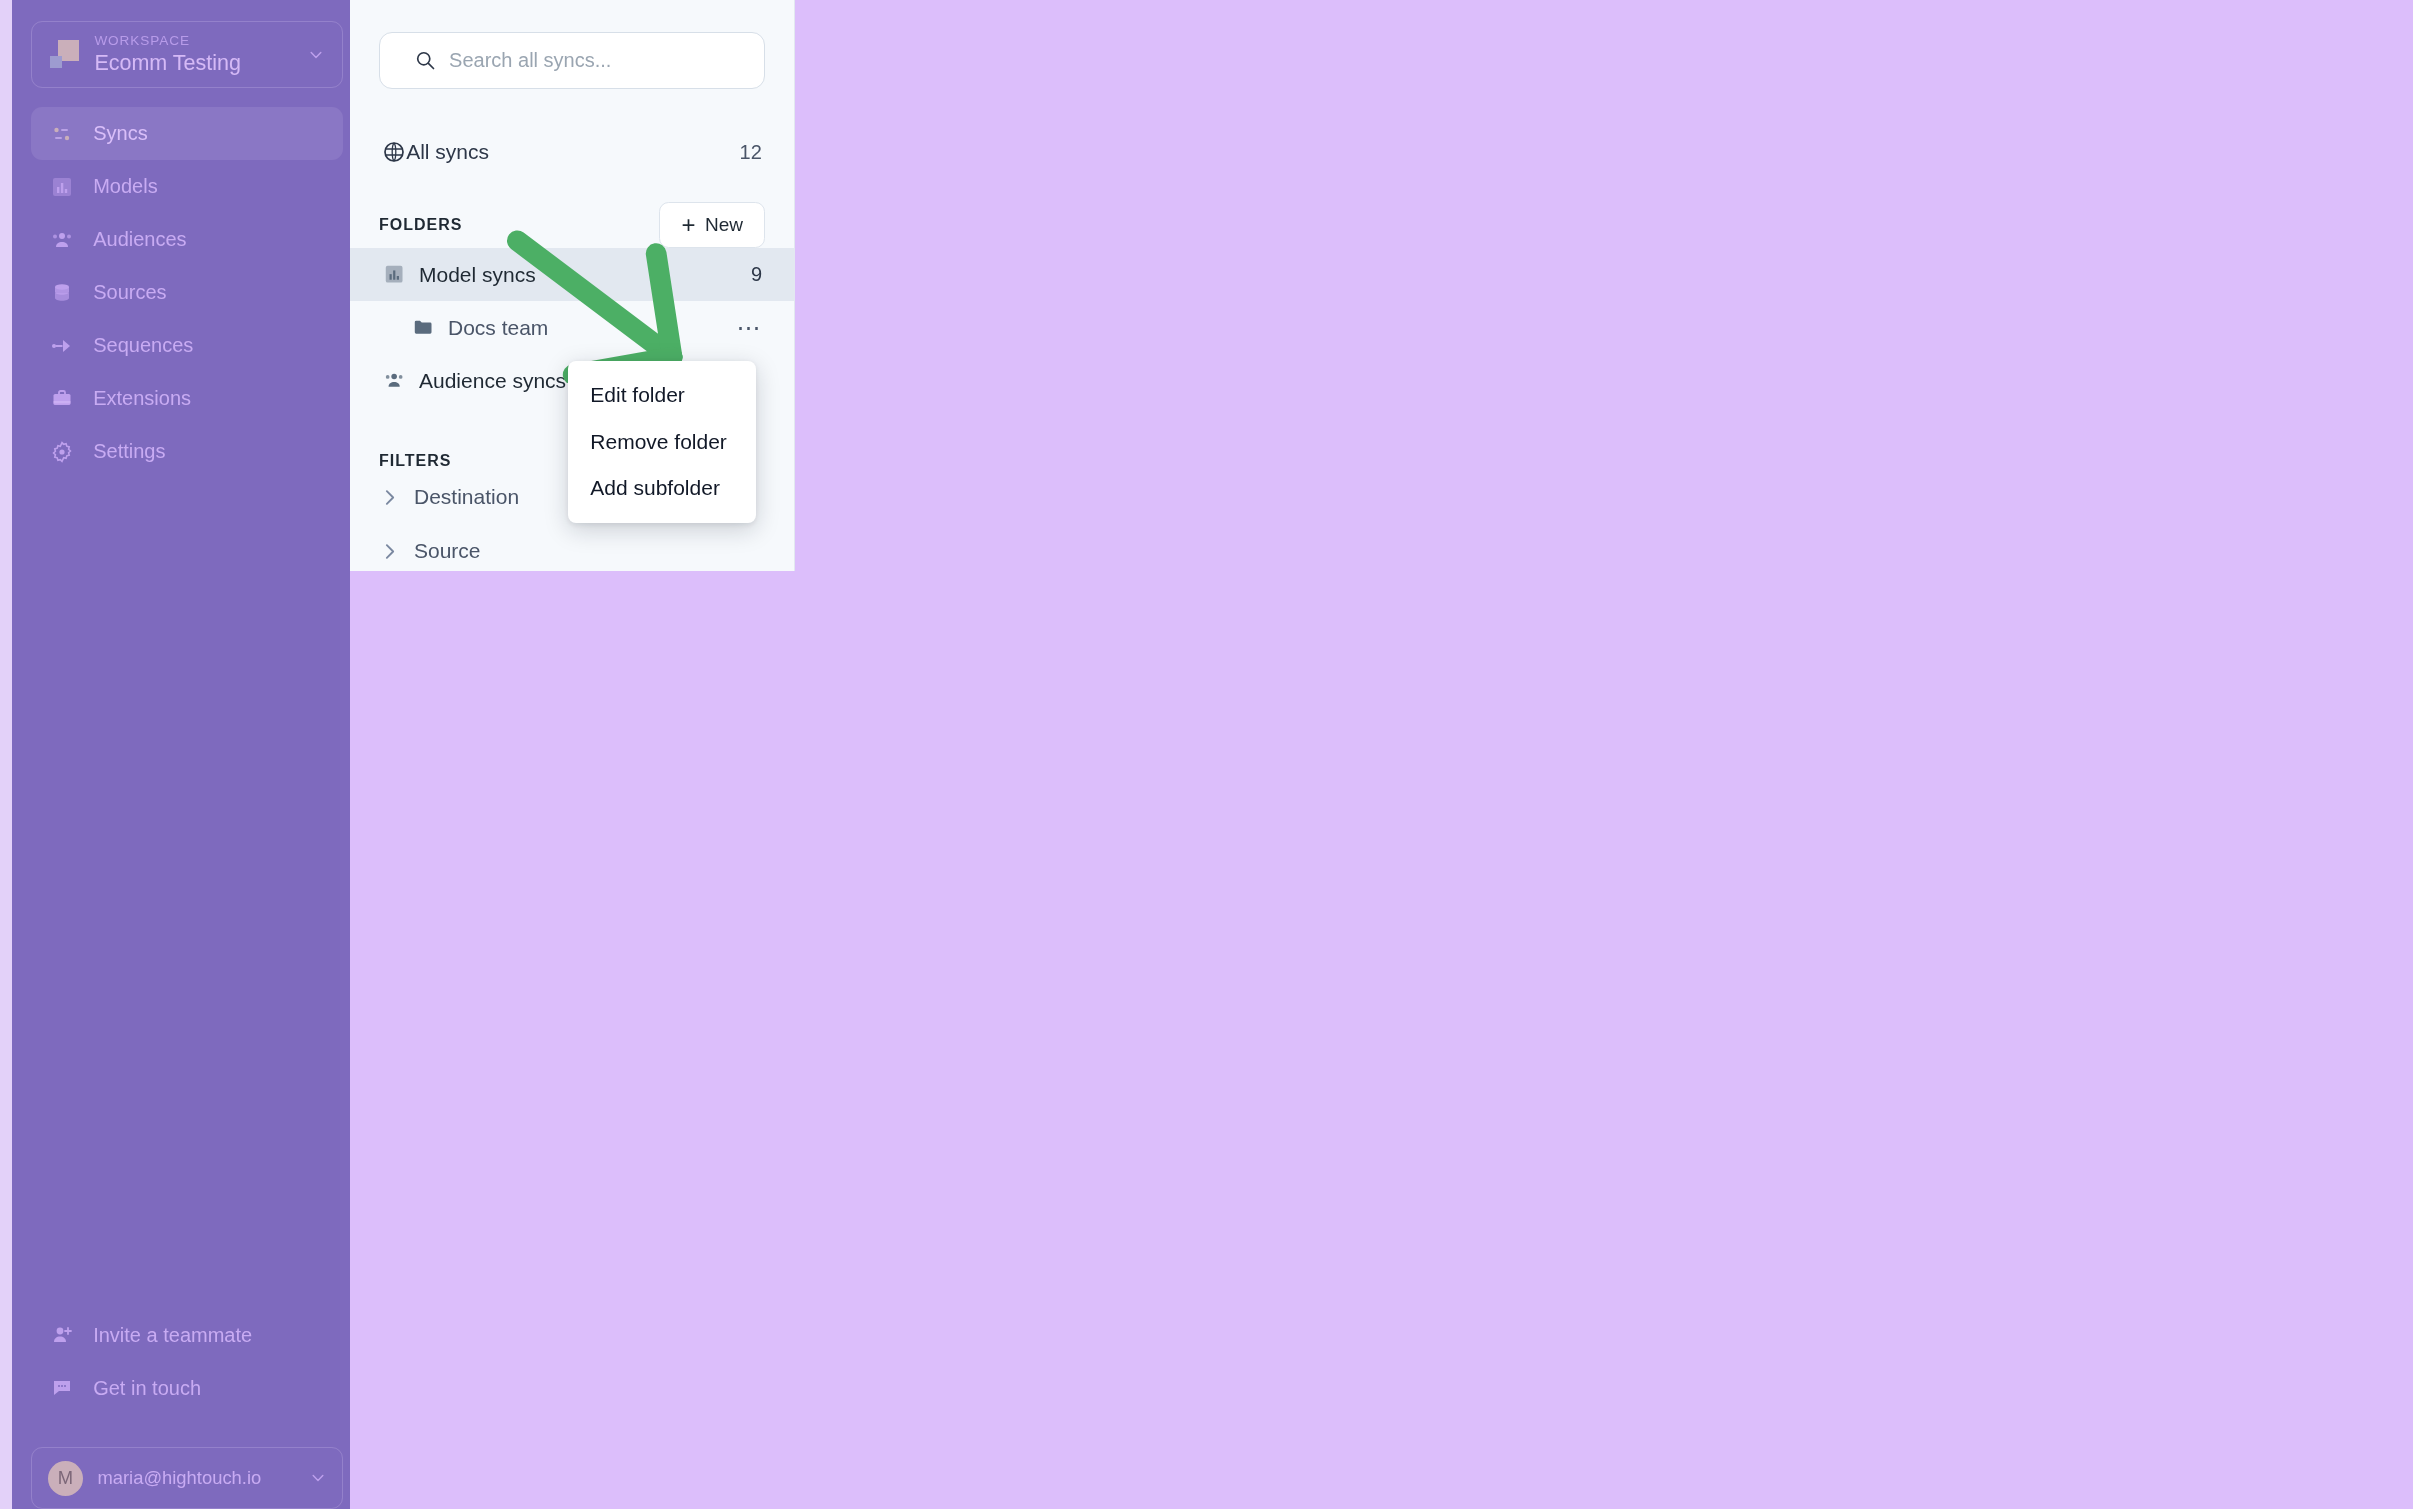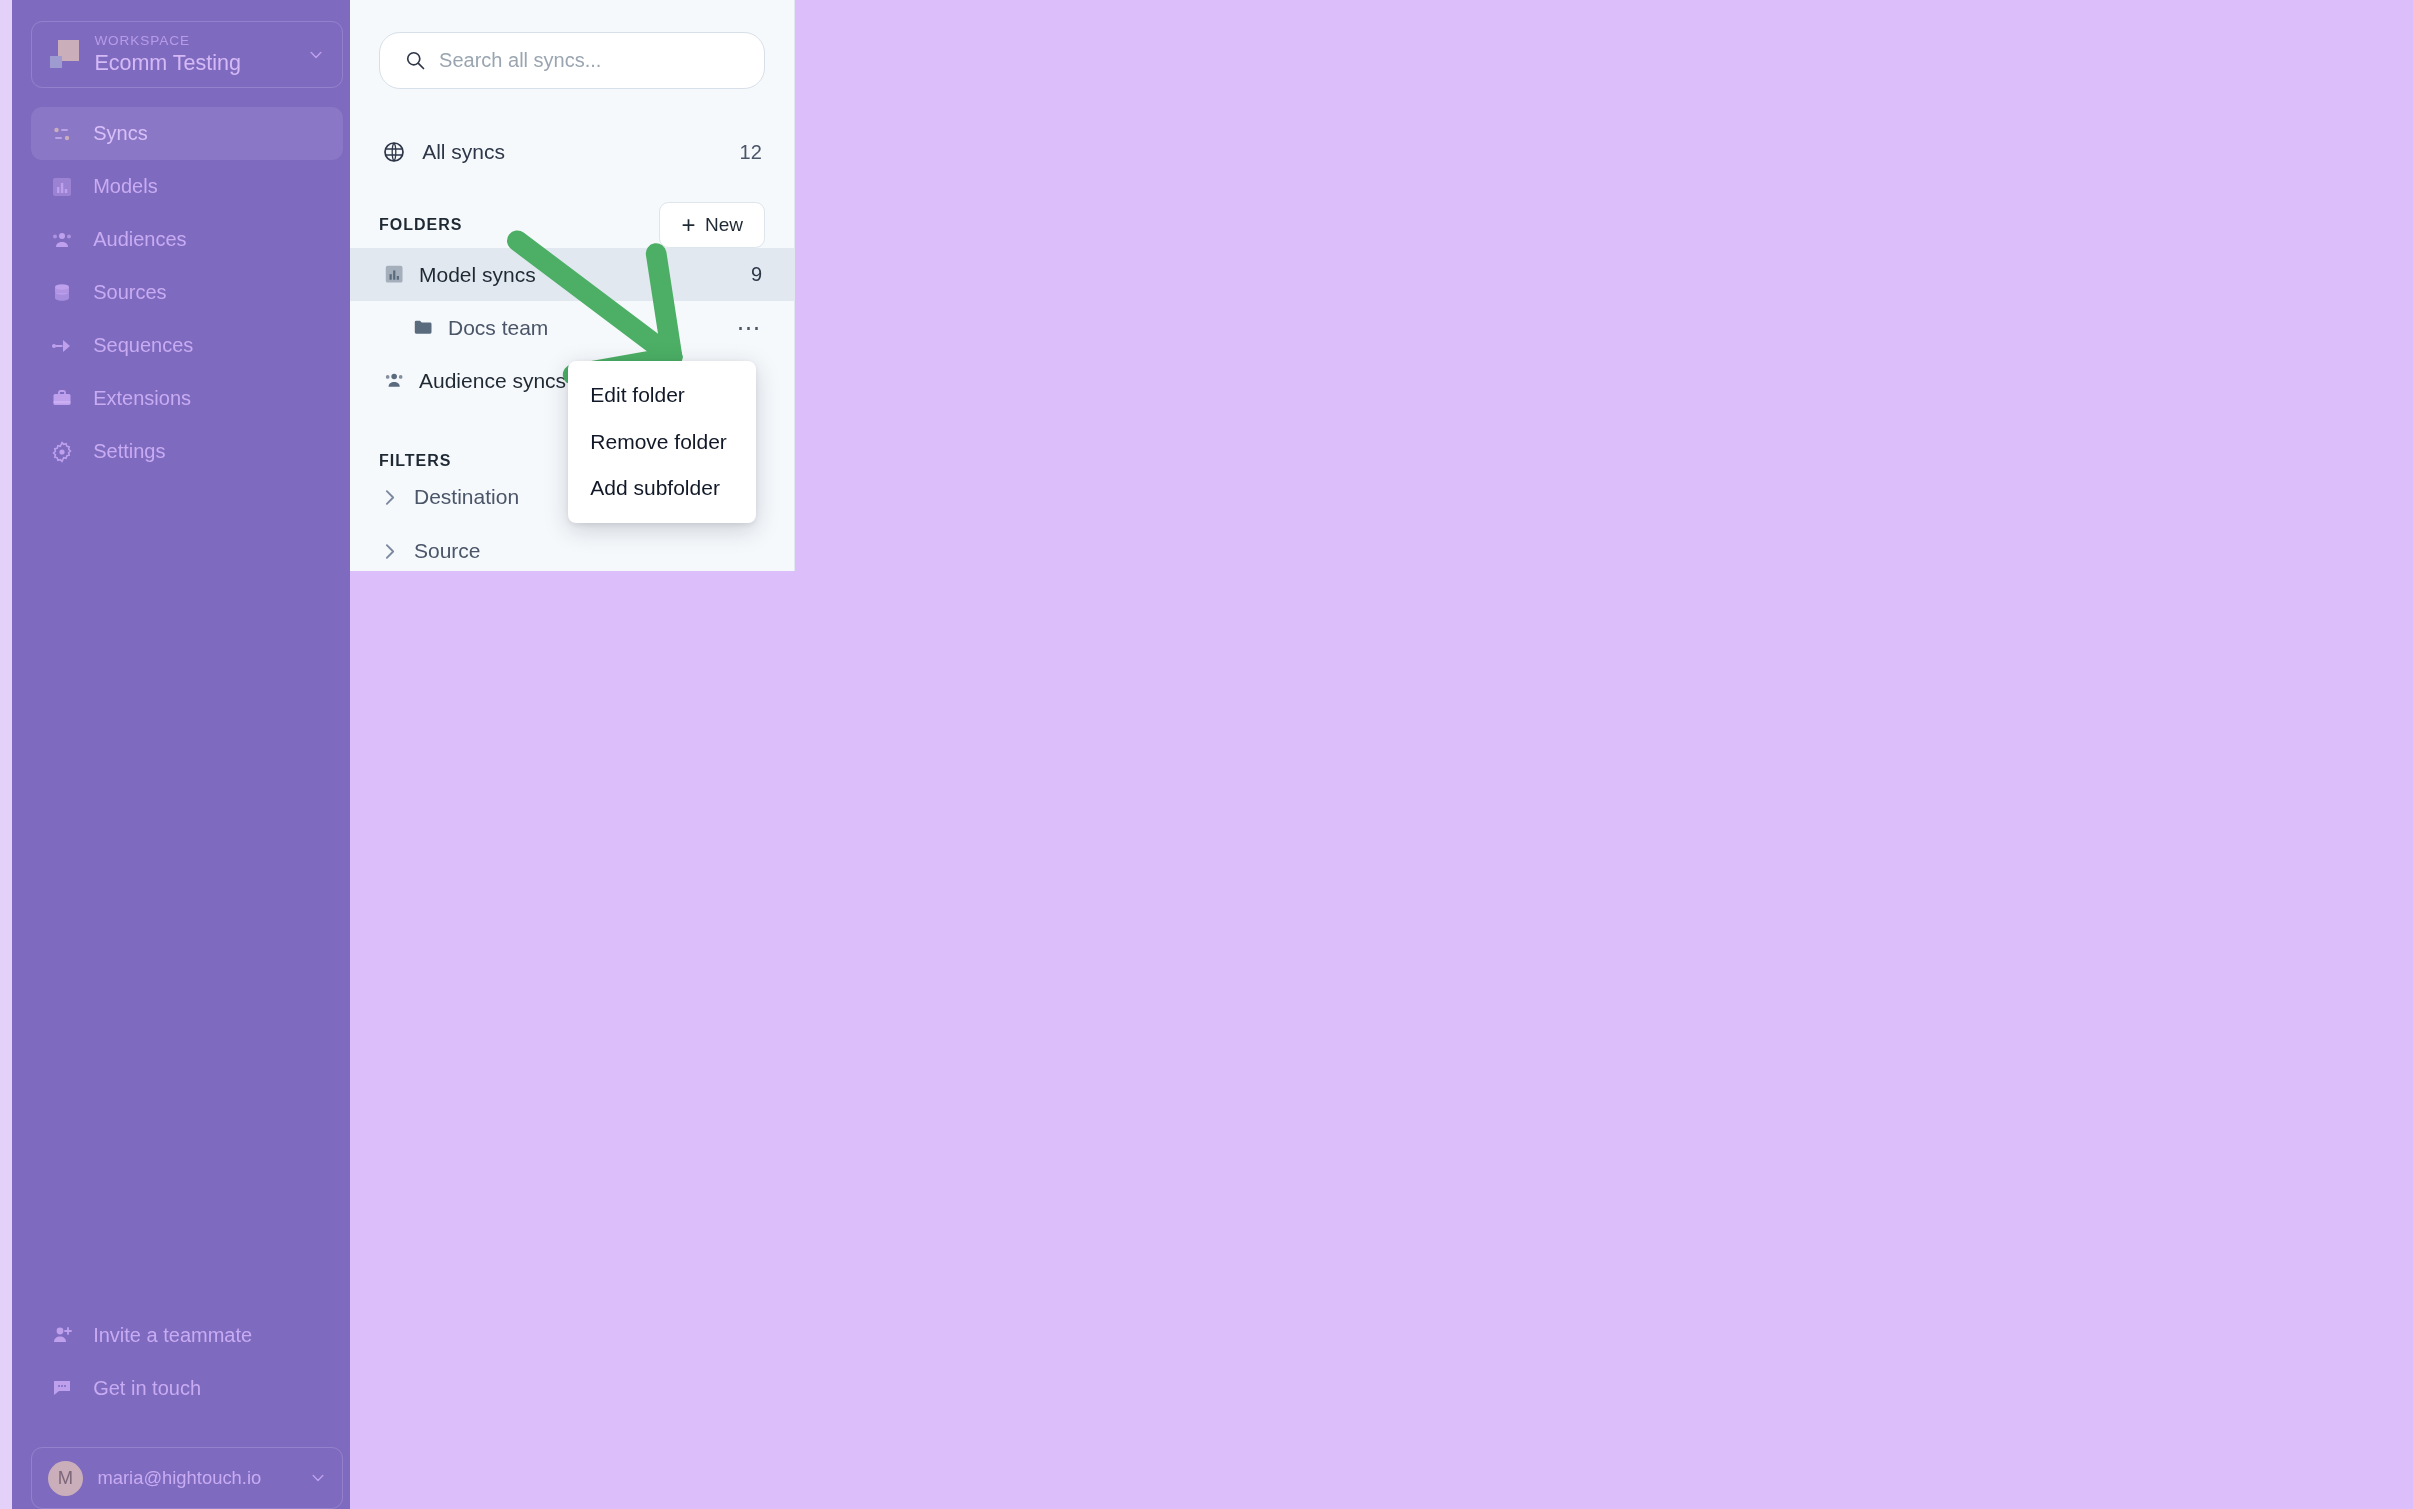--- a/index.html
+++ b/index.html
@@ -55,32 +55,32 @@
   }
   .user-email { flex: 1; color: #d4c2f5; font-size: 18.4px; }
 
   
   .folderpanel {
     position: absolute; left: 350px; top: 0; width: 445px; height: 1509px;
     background: #f6f9fc; border-right: 0.8px solid #e2e8f0;
   }
   .searchbox {
     margin: 32px 29px 0 29px; height: 57px; border: 0.8px solid #d7dfe8;
-    border-radius: 21px; background: #fff; display: flex; align-items: center;
-    padding: 0 24px; gap: 12.8px;
+    border-radius: 13px; background: #fff; display: flex; align-items: center;
+    padding: 0 34px; gap: 12.8px;
   }
   .searchbox .sicon { width: 22.3px; height: 22.3px; flex: none; }
   .searchbox input {
     border: 0; outline: 0; background: transparent; font-size: 20px;
     color: #2d3748; font-family: "Liberation Sans", sans-serif; width: 100%;
   }
   .searchbox input::placeholder { color: #9aa5b1; }
 
   .allsyncs {
-    display: flex; align-items: center; gap: 16px;
+    display: flex; align-items: center; gap: 0;
     margin: 42px 29px 0 29px; padding: 0 3.2px; height: 42px; cursor: pointer;
   }
   .allsyncs .gicon { width: 24px; height: 24px; flex: none; }
   .allsyncs .lab { flex: 1; font-size: 21px; color: #2d3748; }
   .allsyncs .cnt { font-size: 20px; color: #4a5568; }
 
   .sec-head {
     display: flex; align-items: center; margin: 29px 29px 0 29px; height: 46px;
   }
   .sec-head .t { flex: 1; font-size: 16px; letter-spacing: 1px; font-weight: bold; color: #1f2933; }

